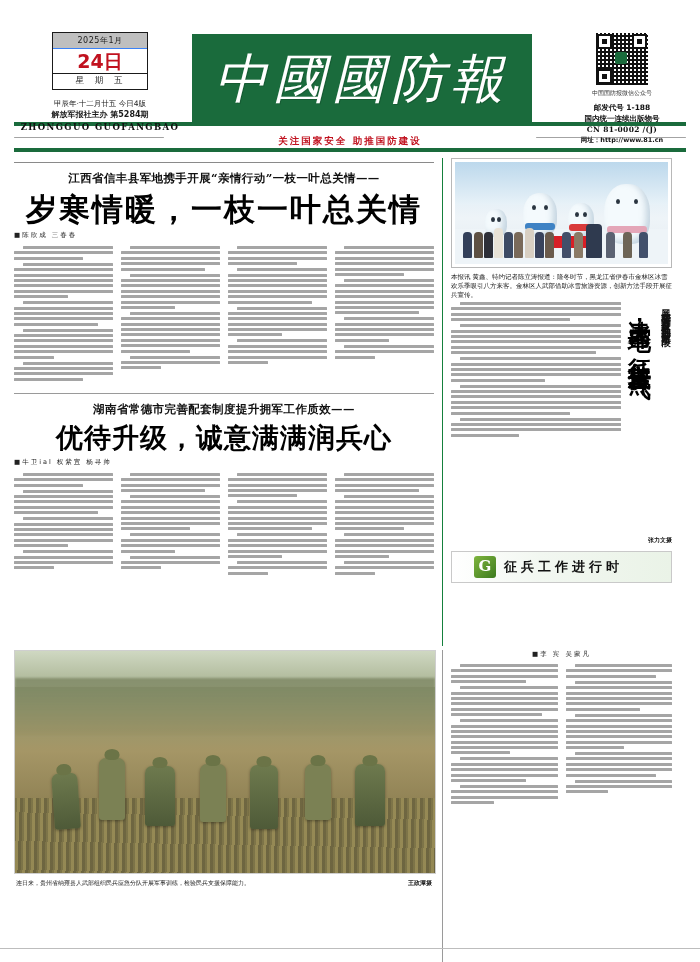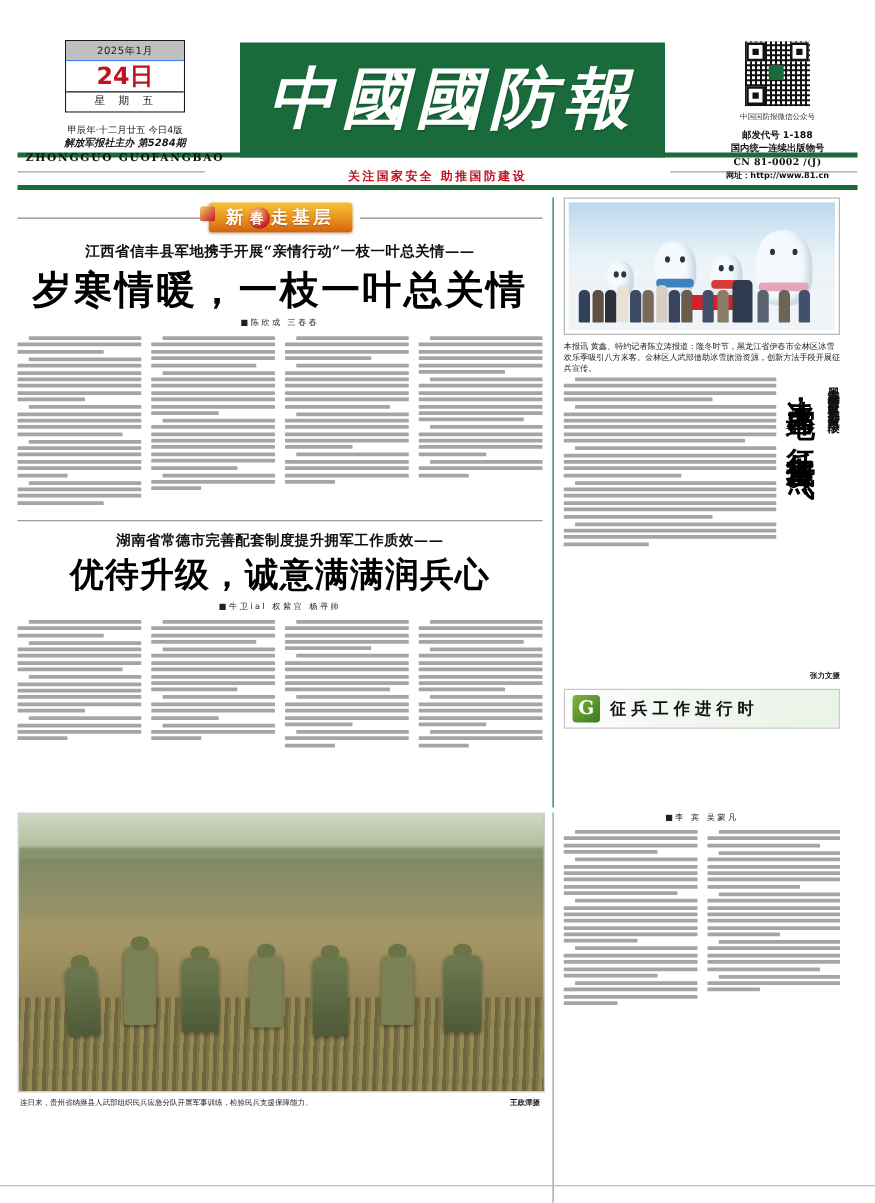--- a/index.html
+++ b/index.html
@@ -10,28 +10,28 @@
   
   .masthead{position:relative;height:122px;padding:6px 14px 0 14px;box-sizing:border-box;}
   .mh-left{position:absolute;left:16px;top:32px;width:168px;text-align:center;}
   .datebox{width:96px;margin:0 auto;border:1px solid #1a1a1a;box-sizing:border-box;}
   .db-top{background:#bfbfbf;color:#1a1a1a;font-size:8px;padding:2px 0;letter-spacing:.5px;
           border-bottom:1px solid #3b82f6;}
   .db-day{background:#fff;color:#c1121f;font-weight:bold;font-size:19px;line-height:22px;padding:1px 0;}
   .db-week{background:#fff;color:#1a1a1a;font-size:8.5px;letter-spacing:4px;padding:1px 0 2px 2px;
            border-top:1px solid #1a1a1a;}
   .mh-meta{margin-top:8px;font-size:7.5px;line-height:11px;color:#1a1a1a;}
-  .mh-meta .r2{font-weight:bold;font-size:8px;font-style:italic;}
+  .mh-meta .r2{font-weight:bold;font-size:8px;}
   .mh-pinyin{margin-top:2px;font-family:"DejaVu Serif","Liberation Serif",serif;
              font-size:8.5px;letter-spacing:1.4px;font-weight:bold;color:#111;}
 
   .mh-title{position:absolute;left:192px;top:34px;width:340px;height:92px;background:#1a6b3c;
             display:flex;align-items:center;justify-content:center;}
   .mh-title span{color:#fff;font-family:"DejaVu Serif","Liberation Serif",serif;
-                 font-size:53px;font-weight:bold;letter-spacing:6px;font-style:italic;
+                 font-size:53px;font-weight:normal;letter-spacing:6px;font-style:italic;
                  text-shadow:1px 1px 0 rgba(0,0,0,.15);}
 
   .mh-right{position:absolute;left:556px;top:32px;width:132px;text-align:center;}
   .qr{width:52px;height:52px;margin:0 auto;background:#fff;position:relative;
       background-image:
         repeating-linear-gradient(90deg,#111 0 2px,transparent 2px 4px),
         repeating-linear-gradient(0deg,#111 0 2px,transparent 2px 4px);
       background-size:4px 4px;border:1px solid #fff;}
   .qr:before,.qr:after,.qr i{content:"";position:absolute;width:15px;height:15px;background:#fff;
       box-shadow:inset 0 0 0 2px #111, inset 0 0 0 5px #fff, inset 0 0 0 8px #111;}
@@ -69,21 +69,21 @@
      color:#fff;font-size:11px;margin:0 1px;vertical-align:middle;}
   .festplate .lan{position:absolute;left:-7px;top:3px;width:12px;height:12px;border-radius:2px;
      background:linear-gradient(135deg,#f3d06a,#c1121f);}
 
   .kicker{text-align:center;font-family:"DejaVu Serif","Liberation Serif",serif;
           font-size:11.5px;font-weight:bold;color:#111;letter-spacing:.4px;margin-bottom:5px;}
   .head1{text-align:center;font-size:31px;font-weight:bold;letter-spacing:2px;color:#000;
          line-height:36px;margin:2px 0 4px 0;}
   .head2{text-align:center;font-size:27px;font-weight:bold;letter-spacing:1px;color:#000;
          line-height:32px;margin:2px 0 4px 0;}
-  .byline{text-align:center;font-size:6.5px;color:#222;letter-spacing:2px;margin-bottom:6px;}
+  .byline{font-size:6.5px;color:#222;letter-spacing:2px;margin-bottom:6px;}
 
   
   .txtcols{display:flex;gap:8px;}
   .txtcol{flex:1;}
   .para{margin:0 0 3px 0;}
   .ln{height:3px;background:#6e6e6e;opacity:.62;margin-bottom:2.4px;border-radius:.5px;}
   .ln.i{margin-left:9px;}
   .ln.s85{width:85%;} .ln.s70{width:70%;} .ln.s55{width:55%;} .ln.s40{width:40%;}
 
   .seprule{height:1px;background:#9a9a9a;margin:9px 0 8px 0;}
@@ -115,21 +115,21 @@
 
   .vert-wrap{display:flex;justify-content:flex-end;align-items:flex-start;gap:4px;
              height:232px;margin-top:2px;}
   .vert-head{writing-mode:vertical-rl;text-orientation:upright;font-size:23px;font-weight:bold;
      letter-spacing:3px;line-height:30px;color:#000;height:100%;}
   .vert-kick{writing-mode:vertical-rl;text-orientation:upright;font-size:9.5px;font-weight:bold;
      letter-spacing:1.5px;color:#111;height:100%;
      font-family:"DejaVu Serif","Liberation Serif",serif;}
   .vert-body{flex:1;}
 
-  .greenbar{margin-top:6px;border:1px solid #c9c9c9;padding:4px 6px;box-sizing:border-box;
+  .greenbar{margin-top:6px;border:1px solid #c9c9c9;padding:4px 22px;box-sizing:border-box;
      background:linear-gradient(90deg,#ffffff 0%,#f2f7f1 40%,#eaf3e7 100%);
      display:flex;align-items:center;gap:8px;}
   .glogo{width:22px;height:22px;border-radius:3px;
      background:linear-gradient(135deg,#7fb53e,#3c7a1e);position:relative;flex:0 0 auto;}
   .glogo:after{content:"G";position:absolute;left:0;right:0;top:1px;text-align:center;color:#fff;
      font-weight:bold;font-size:15px;font-family:"DejaVu Serif","Liberation Serif",serif;}
   .gbtxt{font-size:13px;font-weight:bold;letter-spacing:4px;color:#111;}
 
   
   .bottom{display:flex;padding:4px 14px 0 14px;box-sizing:border-box;height:336px;}
@@ -206,23 +206,20 @@
     <span class="ln b"></span>
   </div>
   <div class="rule-g"></div>
 
   <div class="body-wrap">
 
     <div class="col-left">
 
       <div class="festbar">
         <span class="hr"></span>
-        <span class="festplate">
-          <span class="lan"></span><span>新</span><span class="chun">春</span><span>走基层</span>
-        </span>
         <span class="hr"></span>
       </div>
 
       <div class="kicker">江西省信丰县军地携手开展“亲情行动”一枝一叶总关情——</div>
       <div class="head1">岁寒情暖，一枝一叶总关情</div>
       <div class="byline">■陈欣成  三春春</div>
 
       <div class="txtcols">
         <div class="txtcol">
           <div class="para">

